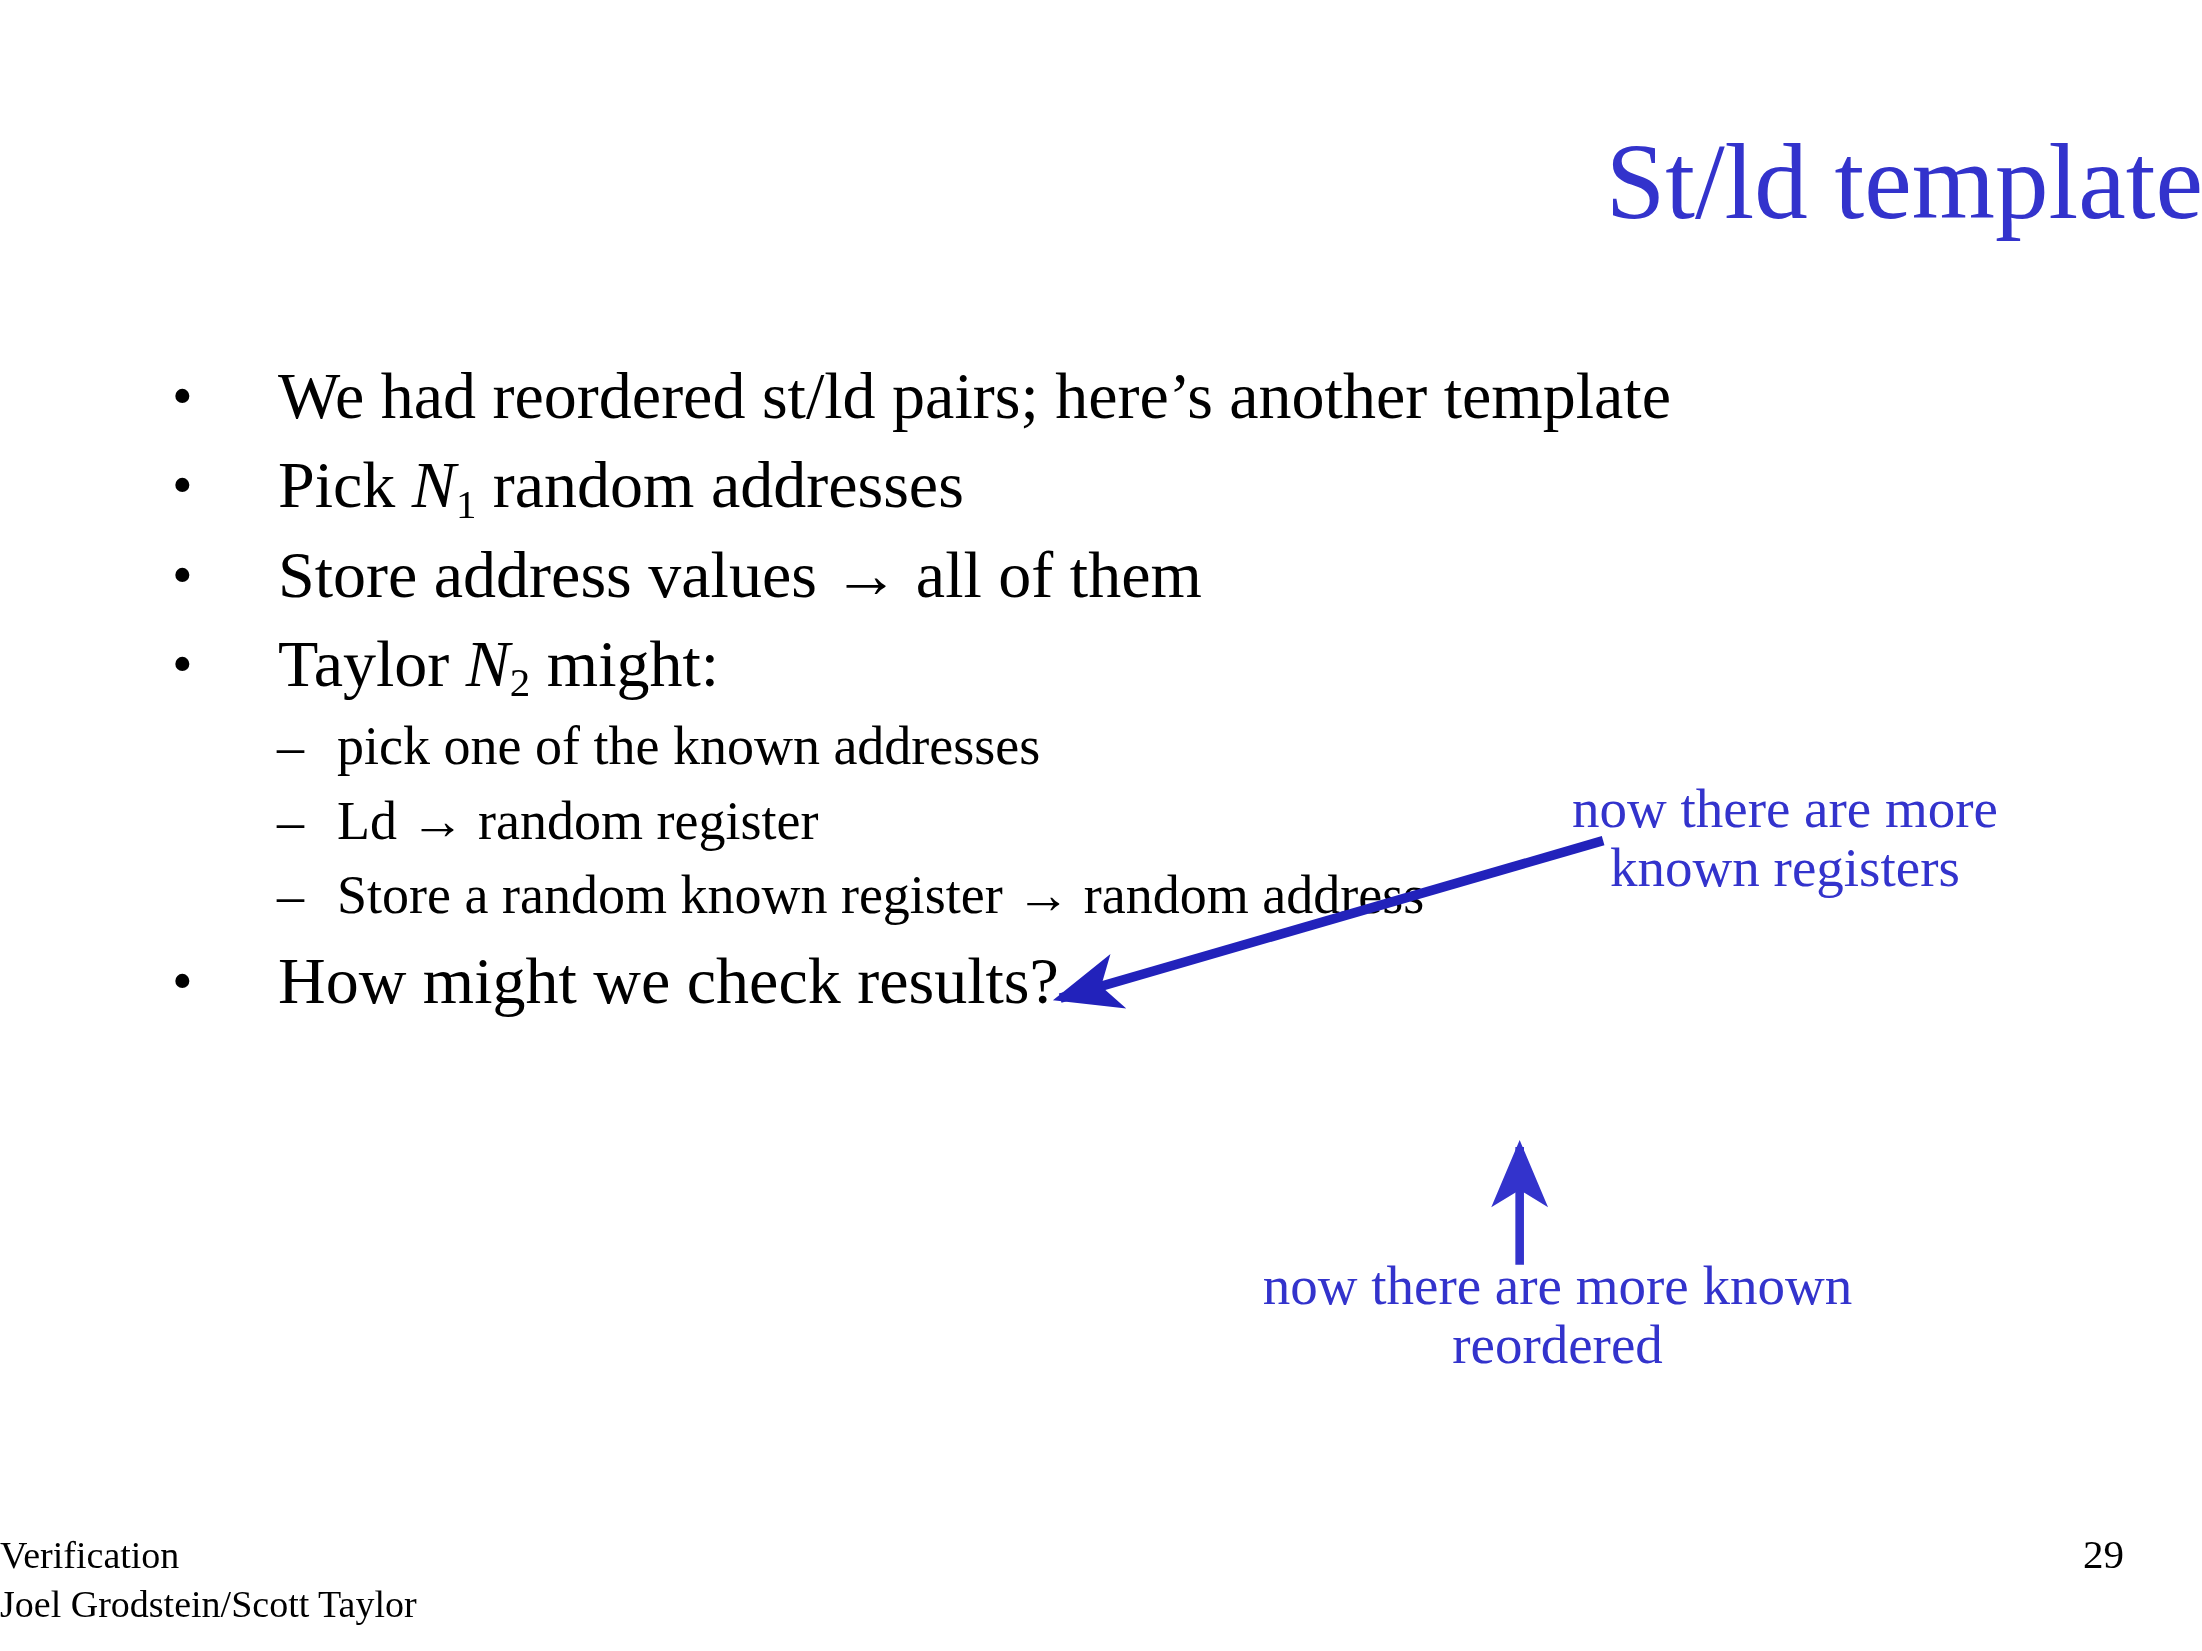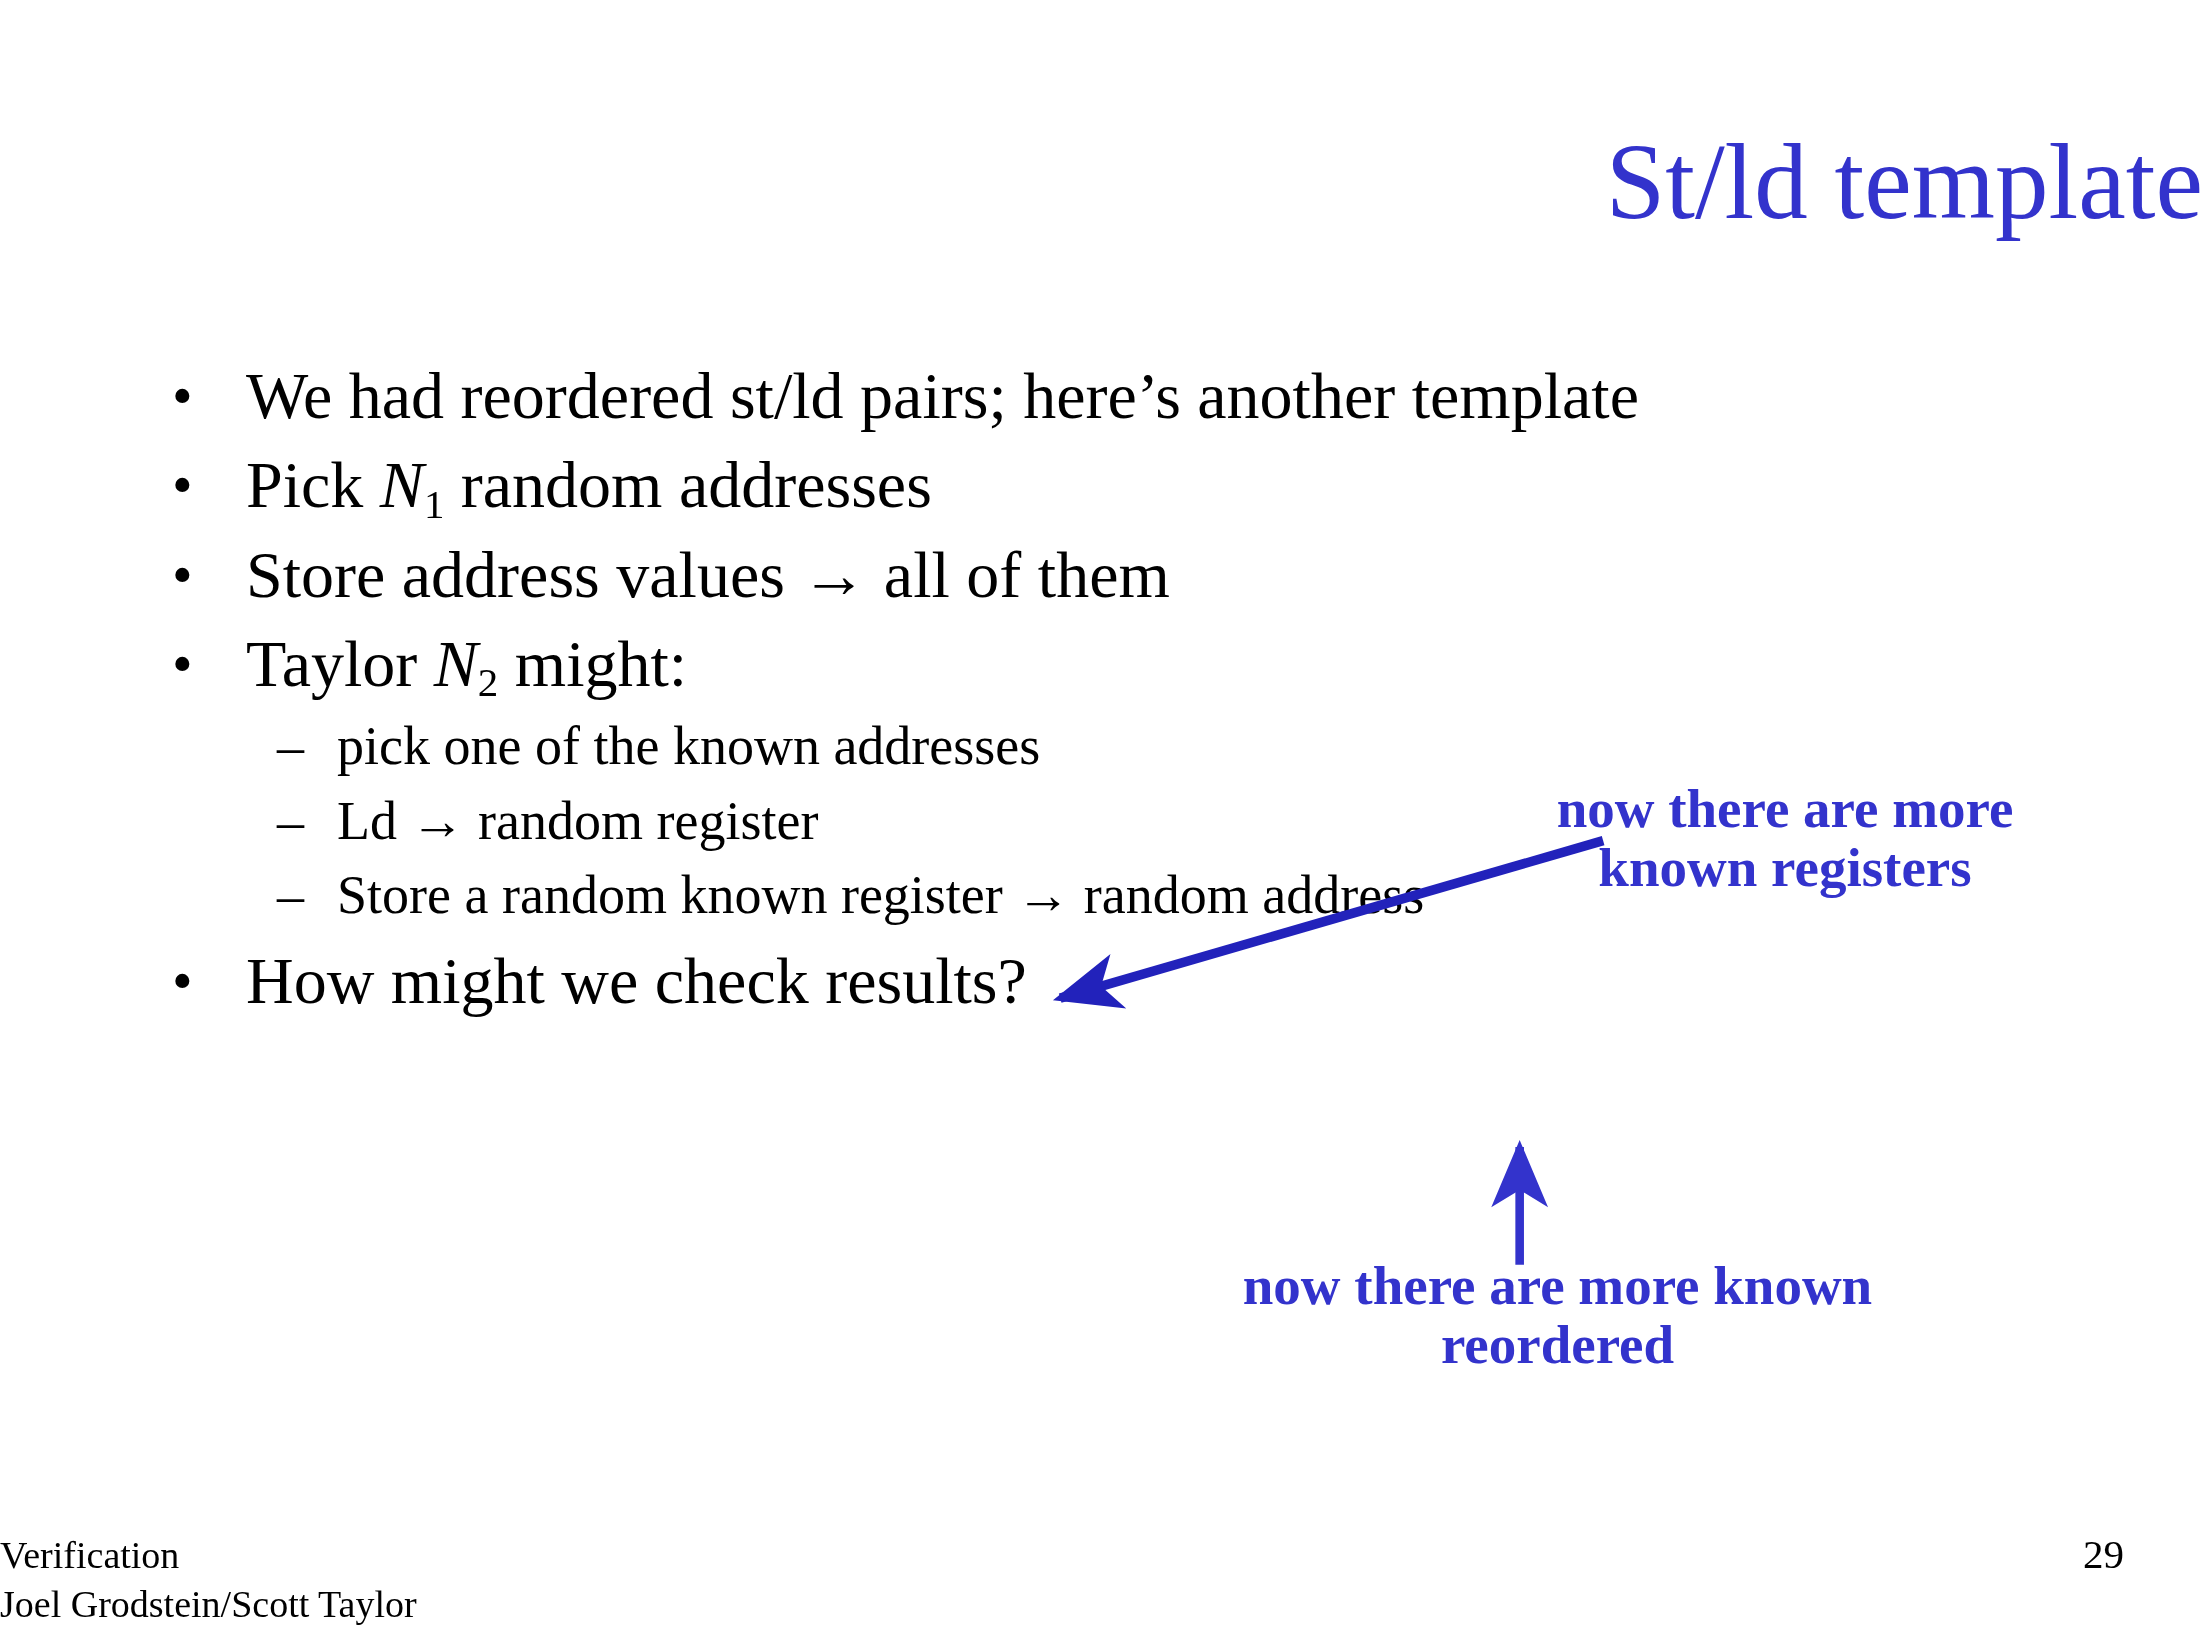--- a/index.html
+++ b/index.html
@@ -49,20 +49,21 @@
   }
   .bullet-marker {
     width: 74px;
     flex: 0 0 74px;
     font-size: 59px;
     line-height: 1.34;
     text-align: left;
   }
   .bullet-text {
     flex: 0 1 auto;
+    margin-left: 32px;
   }
 
   
   .sub-row {
     display: flex;
     align-items: flex-start;
     font-size: 54px;
     line-height: 1.20;
     margin-bottom: 9.5px;
     margin-left: 105px;
@@ -90,21 +91,20 @@
   }
 
   
   .annot {
     position: absolute;
     color: #3333cc;
     font-family: "Liberation Serif", "DejaVu Serif", serif;
     font-size: 55px;
     line-height: 1.08;
     text-align: center;
-    font-weight: bold;
   }
   #annot-registers {
     left: 1540px;
     top: 779px;
     width: 490px;
   }
   #annot-addresses {
     left: 1239px;
     top: 1256px;
     width: 637px;

